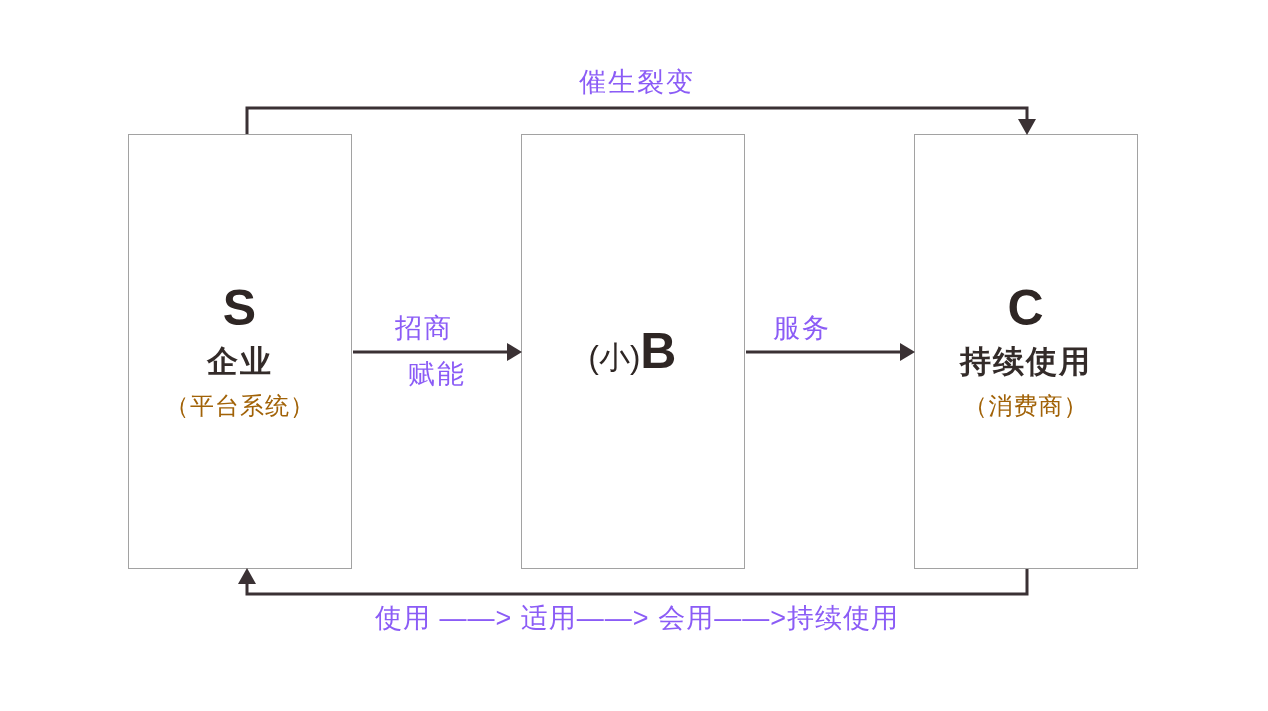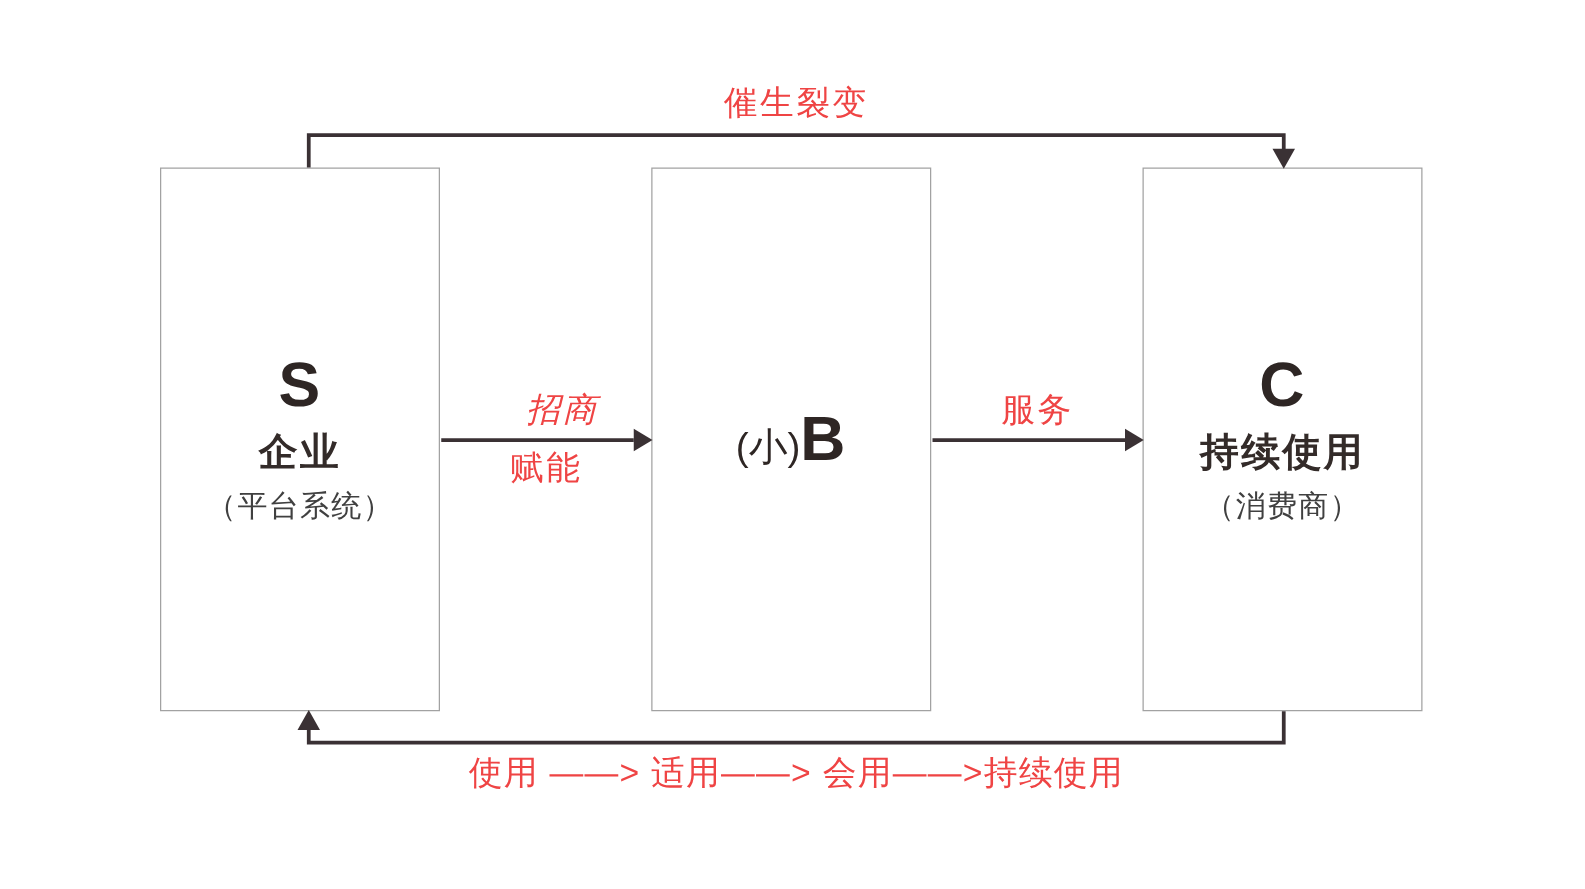--- a/index.html
+++ b/index.html
@@ -55,48 +55,48 @@
     font-size: 31px;
     font-weight: 600;
     color: #332b29;
     letter-spacing: 2px;
     margin-top: 8px;
     line-height: 1.2;
   }
   .box-subtitle {
     font-size: 24px;
     font-weight: 400;
-    color: #404040;
+    color: #a16207;
     margin-top: 12px;
     letter-spacing: 1px;
     line-height: 1.2;
   }
   .arrow-svg {
     position: absolute;
     left: 0;
     top: 0;
     width: 1268px;
     height: 711px;
     z-index: 2;
     pointer-events: none;
   }
   .flow-label {
     position: absolute;
-    color: #ef4444;
+    color: #8b5cf6;
     font-size: 27px;
     letter-spacing: 2px;
     text-align: center;
     z-index: 3;
     line-height: 1.1;
     white-space: nowrap;
   }
   .label-top { left: 247px; width: 780px; top: 68px; }
-  .label-zhaoshang { left: 390px; width: 120px; top: 314px; font-style: italic; }
+  .label-zhaoshang { left: 364px; width: 120px; top: 314px; }
   .label-funeng { left: 377px; width: 120px; top: 360px; font-family: Liberation Serif, serif; }
-  .label-fuwu { left: 770px; width: 120px; top: 314px; }
+  .label-fuwu { left: 742px; width: 120px; top: 314px; }
   .label-bottom { left: 247px; width: 780px; top: 604px; letter-spacing: 1px; }
 </style>
 </head>
 <body>
 
 <div class="canvas">
 
   <div class="box box-s">
     <div class="big-letter">S</div>
     <div class="box-name">企业</div>

